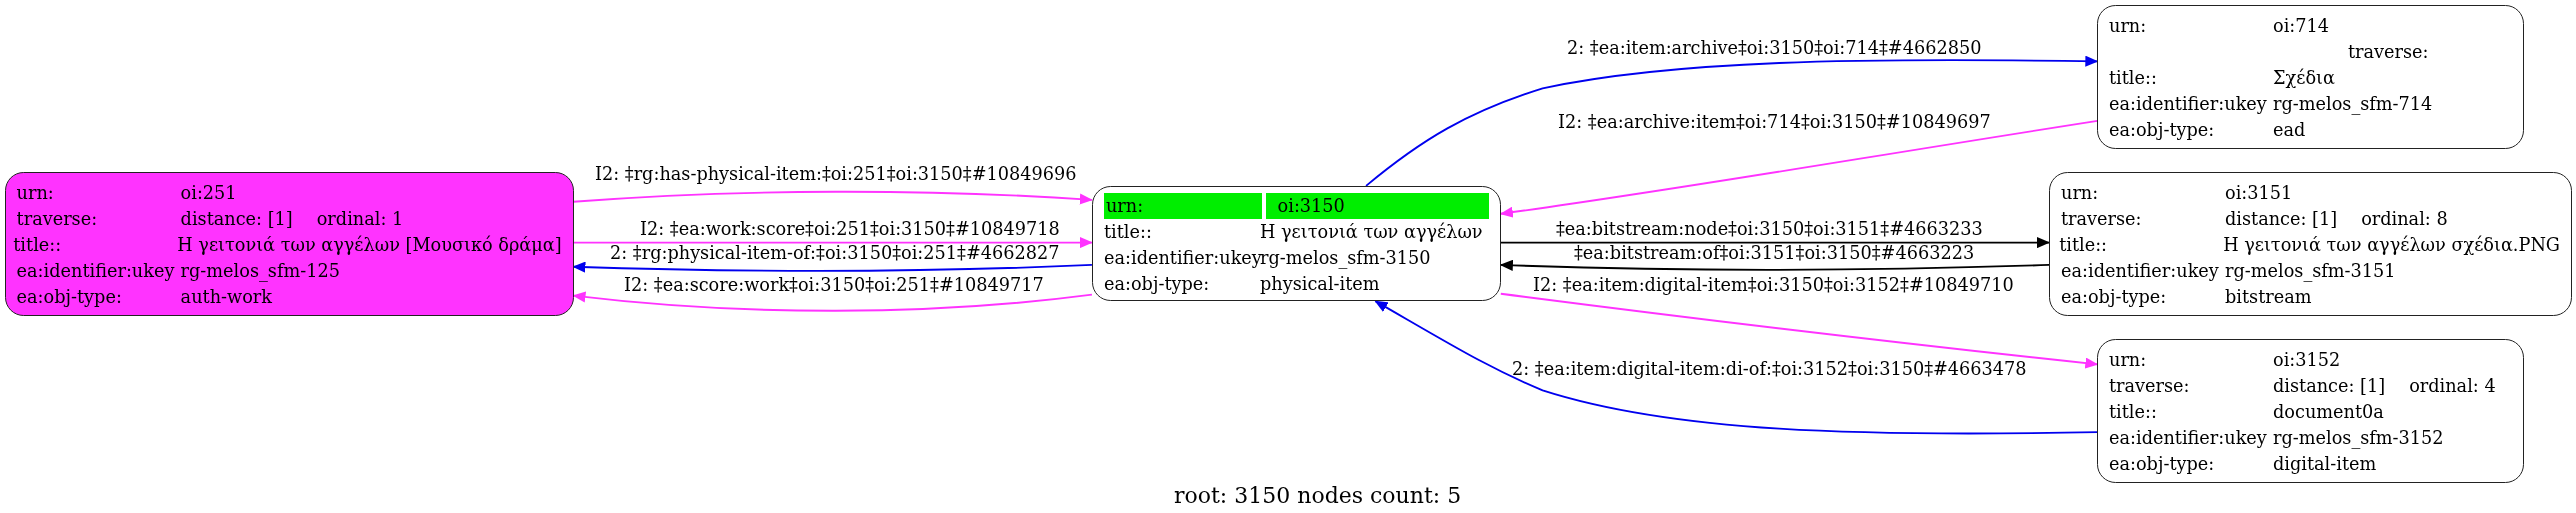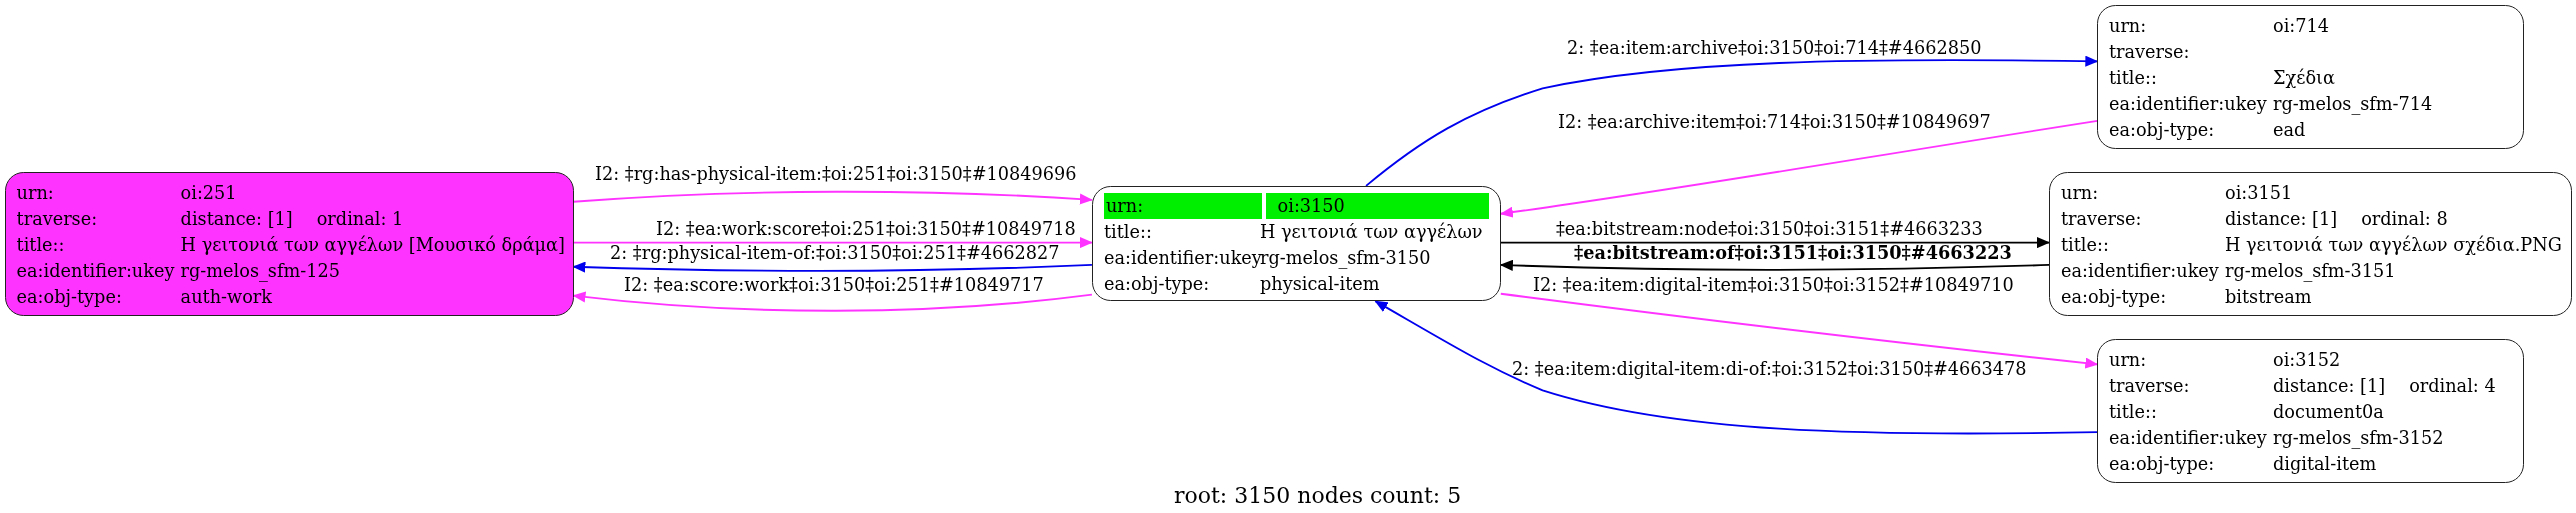--- a/index.html
+++ b/index.html
@@ -2,21 +2,21 @@
 <html style="font-size:15px"><head>
 <meta charset="utf-8">
 <style>
   html, body { margin: 0; padding: 0; background: #ffffff; }
   body { width: 2576px; height: 514px; position: relative; overflow: hidden;
          font-family: "DejaVu Serif", "Liberation Serif", serif; color: #000; }
   #graph { position: absolute; left: 0; top: 0; }
   .node { position: absolute; box-sizing: border-box; border: 1.9px solid #222;
           border-radius: 18.6px; background: #fff; padding: 7.4px 11px 0 11px; }
   .node.magenta { background: #ff33ff; }
-  .row { display: flex; height: 26px; line-height: 26px; font-size: 17.7px; white-space: nowrap; }
+  .row { display: flex; height: 26px; line-height: 26px; font-size: 17.7px; white-space: nowrap; justify-content: flex-end; }
   .row .k { width: 164px; flex: 0 0 auto; }
   .row .v { flex: 1 1 auto; }
   .row .gap { display: inline-block; width: 24px; }
   .node.center { padding-top: 5.6px; }
   .node.center .row .k { width: 156px; }
   .row.hl .k, .row.hl .v { background: #00ee00; }
   .row.hl .k { margin-right: 3.7px; padding-left: 1.9px; }
   .row.hl .v { padding-left: 12px; }
   .edge-label { position: absolute; font-size: 17.7px; white-space: nowrap; line-height: 20.4px; }
   .footer { position: absolute; font-size: 22px; white-space: nowrap; }
@@ -52,27 +52,27 @@
   <path d="M1615,261 L2205,261" stroke="#000000" stroke-width="2" fill="none" marker-end="url(#arr-black)"></path>
 
   <path d="M2205,285 C2000,292 1800,292 1615,285" stroke="#000000" stroke-width="2" fill="none" marker-end="url(#arr-black)"></path>
 
   <path d="M1615,316 C1800,340 2050,370 2257,392" stroke="#ff33ff" stroke-width="2" fill="none" marker-end="url(#arr-magenta)"></path>
 
   <path d="M2257,465 C2000,470 1800,465 1660,420 C1600,395 1560,370 1480,324" stroke="#0000ee" stroke-width="2" fill="none" marker-end="url(#arr-blue)"></path>
 </svg>
 
 <div class="edge-label" style="left:595px; top:164px;">I2: ‡rg:has-physical-item:‡oi:251‡oi:3150‡#10849696</div>
-<div class="edge-label" style="left:656px; top:219px;">I2: ‡ea:work:score‡oi:251‡oi:3150‡#10849718</div>
+<div class="edge-label" style="left:640px; top:219px;">I2: ‡ea:work:score‡oi:251‡oi:3150‡#10849718</div>
 <div class="edge-label" style="left:610px; top:243px;">2: ‡rg:physical-item-of:‡oi:3150‡oi:251‡#4662827</div>
 <div class="edge-label" style="left:624px; top:275px;">I2: ‡ea:score:work‡oi:3150‡oi:251‡#10849717</div>
 <div class="edge-label" style="left:1567px; top:38px;">2: ‡ea:item:archive‡oi:3150‡oi:714‡#4662850</div>
 <div class="edge-label" style="left:1558px; top:112px;">I2: ‡ea:archive:item‡oi:714‡oi:3150‡#10849697</div>
 <div class="edge-label" style="left:1556px; top:219px;text-align:center;">‡ea:bitstream:node‡oi:3150‡oi:3151‡#4663233</div>
-<div class="edge-label" style="left:1574px; top:243px;font-weight:bold;">‡ea:bitstream:of‡oi:3151‡oi:3150‡#4663223</div>
+<div class="edge-label" style="left:1574px; top:243px;">‡ea:bitstream:of‡oi:3151‡oi:3150‡#4663223</div>
 <div class="edge-label" style="left:1533px; top:275px;">I2: ‡ea:item:digital-item‡oi:3150‡oi:3152‡#10849710</div>
 <div class="edge-label" style="left:1512px; top:359px;">2: ‡ea:item:digital-item:di-of:‡oi:3152‡oi:3150‡#4663478</div>
 
 <div class="node magenta" style="left:4.6px; top:172px; width:569px; height:144px;">
   <div class="row">
     <span class="k">urn:</span>
     <span class="v">oi:251</span>
   </div>
   <div class="row">
     <span class="k">traverse:</span>

